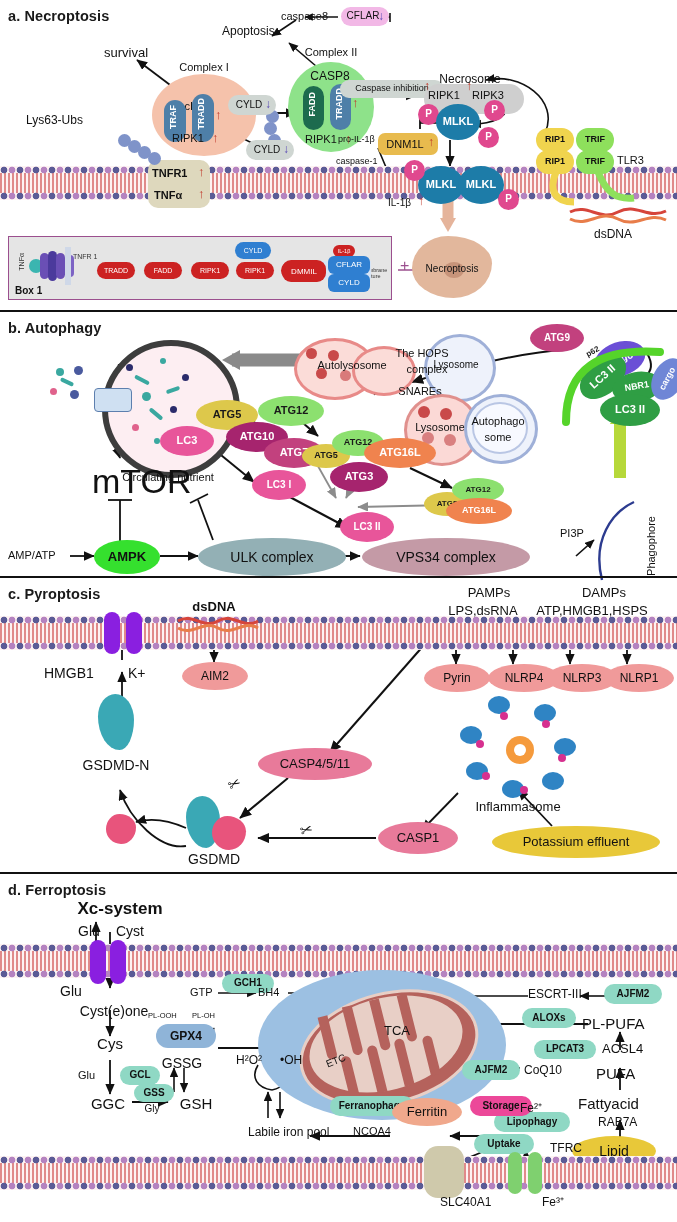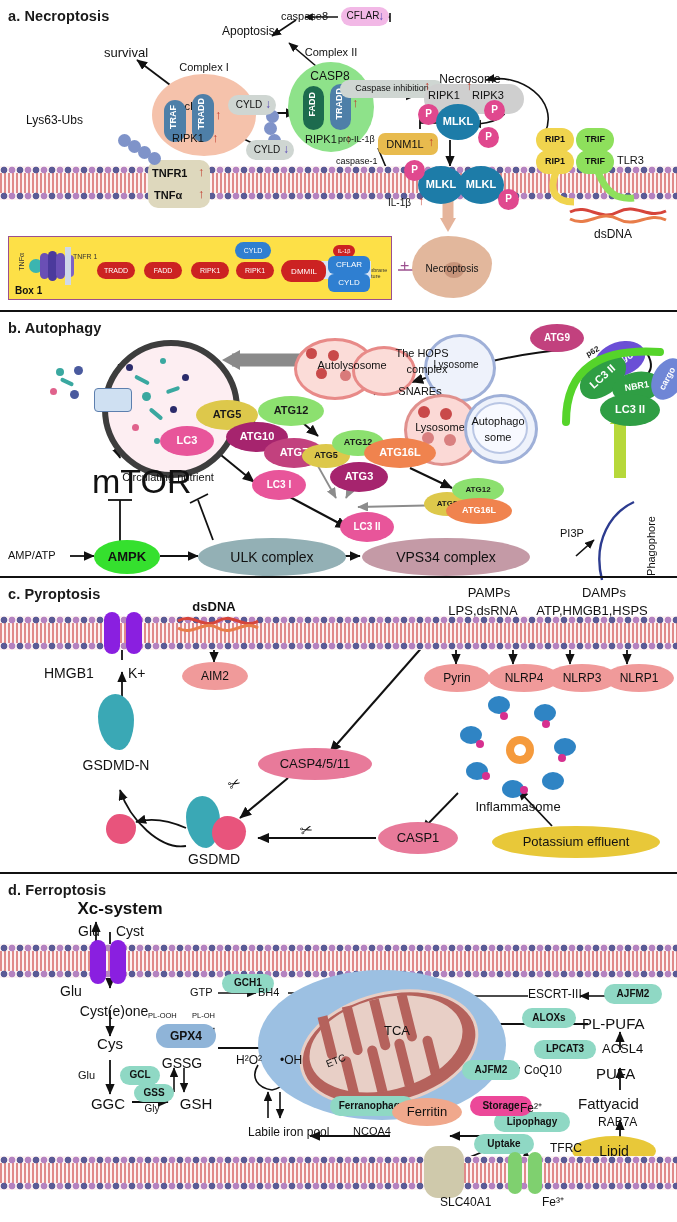--- a/index.html
+++ b/index.html
@@ -27,21 +27,21 @@
   
   .blob{position:absolute;border-radius:50%;display:flex;align-items:center;justify-content:center;
         text-align:center;line-height:1.02;box-sizing:border-box;}
   .rnd{position:absolute;border-radius:9px;display:flex;align-items:center;justify-content:center;
        text-align:center;box-sizing:border-box;}
 
   
   svg.ov{position:absolute;left:0;top:0;width:677px;height:1222px;pointer-events:none;}
 
   
-  #box1{position:absolute;border:1.6px solid #9b4f8e;background:#fde047;}
+  #box1{position:absolute;border:1.6px solid #9b4f8e;background:#e5e5e5;}
   #box1 .lbl{position:absolute;font-size:10px;font-weight:bold;}
 
   .vert{writing-mode:vertical-rl;transform:rotate(180deg);}
 </style>
 </head>
 <body>
 
 <svg class="ov" xmlns="http://www.w3.org/2000/svg">
   <defs>
     <marker id="ah" markerWidth="7" markerHeight="7" refX="5.6" refY="2.6" orient="auto">

